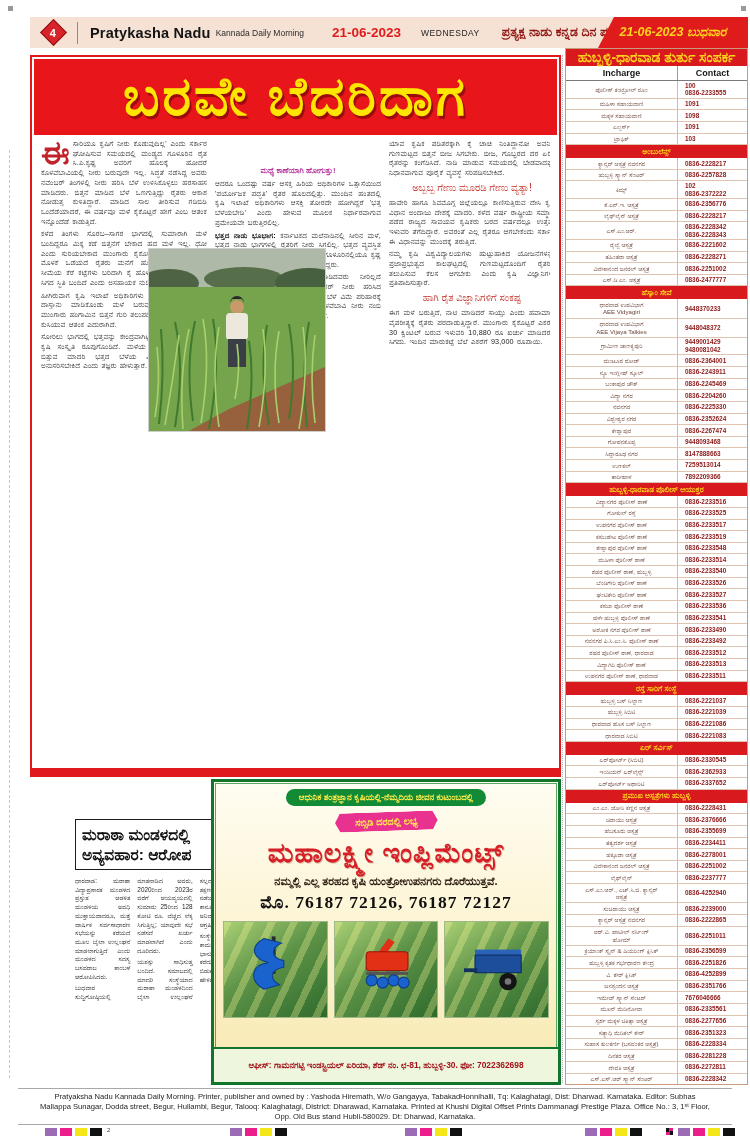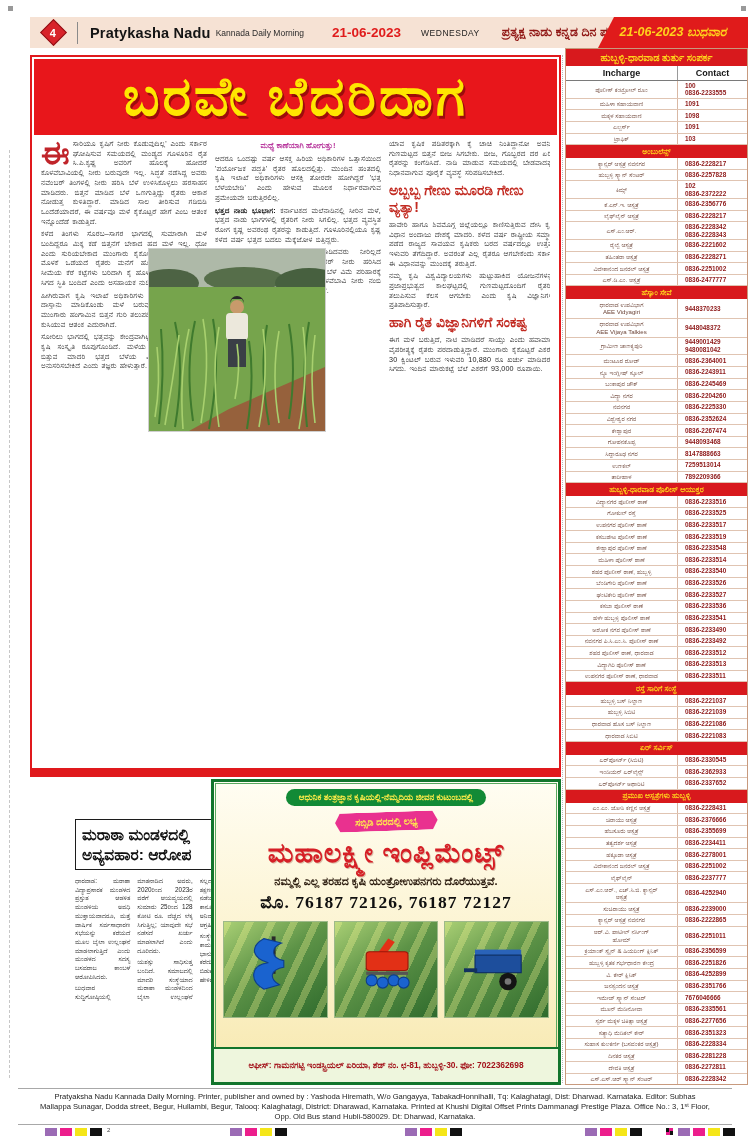--- a/index.html
+++ b/index.html
@@ -26,27 +26,27 @@
     display:flex;align-items:center;justify-content:center;font-style:italic;}
 
   
   .lead{position:absolute;left:30px;top:55px;width:531px;height:722px;background:#fff;
     border:2px solid #e0191d;border-bottom:9px solid #e0191d;}
   .lead-banner{margin:2px;height:76px;background:#e8161b;display:flex;align-items:center;justify-content:center;}
   .lead-banner .hl{color:#ffe600;font-size:54px;font-weight:bold;letter-spacing:3px;
     text-shadow:2px 3px 0 rgba(95,5,0,.55);white-space:nowrap;}
   .lead-body{position:relative;margin:4px 9px 0 9px;height:622px;overflow:hidden;}
   .lcol{position:absolute;top:0;bottom:0;width:166px;overflow:hidden;}
-  .lcol1{left:0;} .lcol2{left:174px;} .lcol3{left:348px;}
+  .lcol1{left:0;} .lcol2{left:174px;margin-top:25px;} .lcol3{left:348px;}
   .ap{font-size:7.2px;line-height:9.7px;text-align:justify;color:#242424;margin-bottom:3px;
     word-spacing:1px;letter-spacing:.15px;}
   .dropcap{float:left;font-size:33px;line-height:28px;font-weight:bold;color:#c0242a;margin:0 3px 0 0;}
   .boldlead{font-weight:bold;color:#111;}
   .sub-purple{color:#b93a9e;font-weight:bold;font-size:7.8px;text-align:center;margin:2px 0 3px;}
-  .sub-red{color:#c22a21;font-weight:bold;font-size:14px;text-align:left;margin:4px 0 4px;}
+  .sub-red{color:#c22a21;font-weight:normal;font-size:10px;text-align:center;margin:4px 0 4px;}
   .lead-photo{position:absolute;left:107px;top:109px;width:178px;height:184px;
     border:1px solid #cfcfcf;background:#76a44c;}
 
   
   .bl-art{position:absolute;left:27px;top:819px;width:180px;height:306px;margin-left:48px;}
   .bl-head{border:1.5px solid #1c1c1c;padding:5px 6px;font-size:15.5px;line-height:19.5px;
     font-weight:bold;color:#101010;background:#fff;}
   .bl-body{margin-top:7px;height:240px;overflow:hidden;column-count:3;column-gap:7px;}
   .bl-body p{font-size:6.4px;line-height:8.7px;text-align:justify;color:#242424;margin-bottom:3px;
     word-spacing:.8px;}
@@ -71,22 +71,22 @@
   .ad-photo::after{content:"";position:absolute;inset:0;
     background:repeating-linear-gradient(115deg,rgba(255,250,150,.30) 0 7px,transparent 7px 20px);}
   .ad-photo svg{position:relative;z-index:2;display:block;margin:10px auto 0;}
   .ad-addr{position:absolute;left:0;right:0;bottom:0;height:35px;background:#eef6dd;
     border-top:2px solid #12752c;color:#a3121a;font-weight:bold;font-size:8.4px;
     display:flex;align-items:center;justify-content:center;}
 
   
   .contacts{position:absolute;left:565px;top:48px;width:183px;height:1037px;background:#fff;
     border:1px solid #c89a7e;display:flex;flex-direction:column;overflow:hidden;}
-  .c-title{flex:0 0 17px;background:#d8191d;color:#ffd31c;font-weight:bold;font-size:10px;
-    display:flex;align-items:center;justify-content:center;white-space:nowrap;font-family:Liberation Serif, serif;}
+  .c-title{flex:0 0 17px;background:#d8191d;color:#ffd31c;font-weight:bold;font-size:14px;
+    display:flex;align-items:center;justify-content:center;white-space:nowrap;}
   .c-colhead{flex:0 0 15px;display:flex;border-bottom:1px solid #7a7a7a;font-weight:bold;
     font-size:9px;color:#161616;}
   .c-colhead div{display:flex;align-items:center;justify-content:center;}
   .c-colhead .h1{width:112px;border-right:1px solid #9a9a9a;}
   .c-colhead .h2{flex:1;}
   .contacts-body{flex:1;display:flex;flex-direction:column;}
   .c-sec{flex:0 0 13px;background:#d8191d;color:#ffd31c;font-weight:bold;font-size:7.6px;
     display:flex;align-items:center;justify-content:center;white-space:nowrap;}
   .c-row{flex:1 1 auto;display:flex;border-bottom:1px solid #e0c4b2;min-height:10px;}
   .c-row:last-child{border-bottom:none;}

